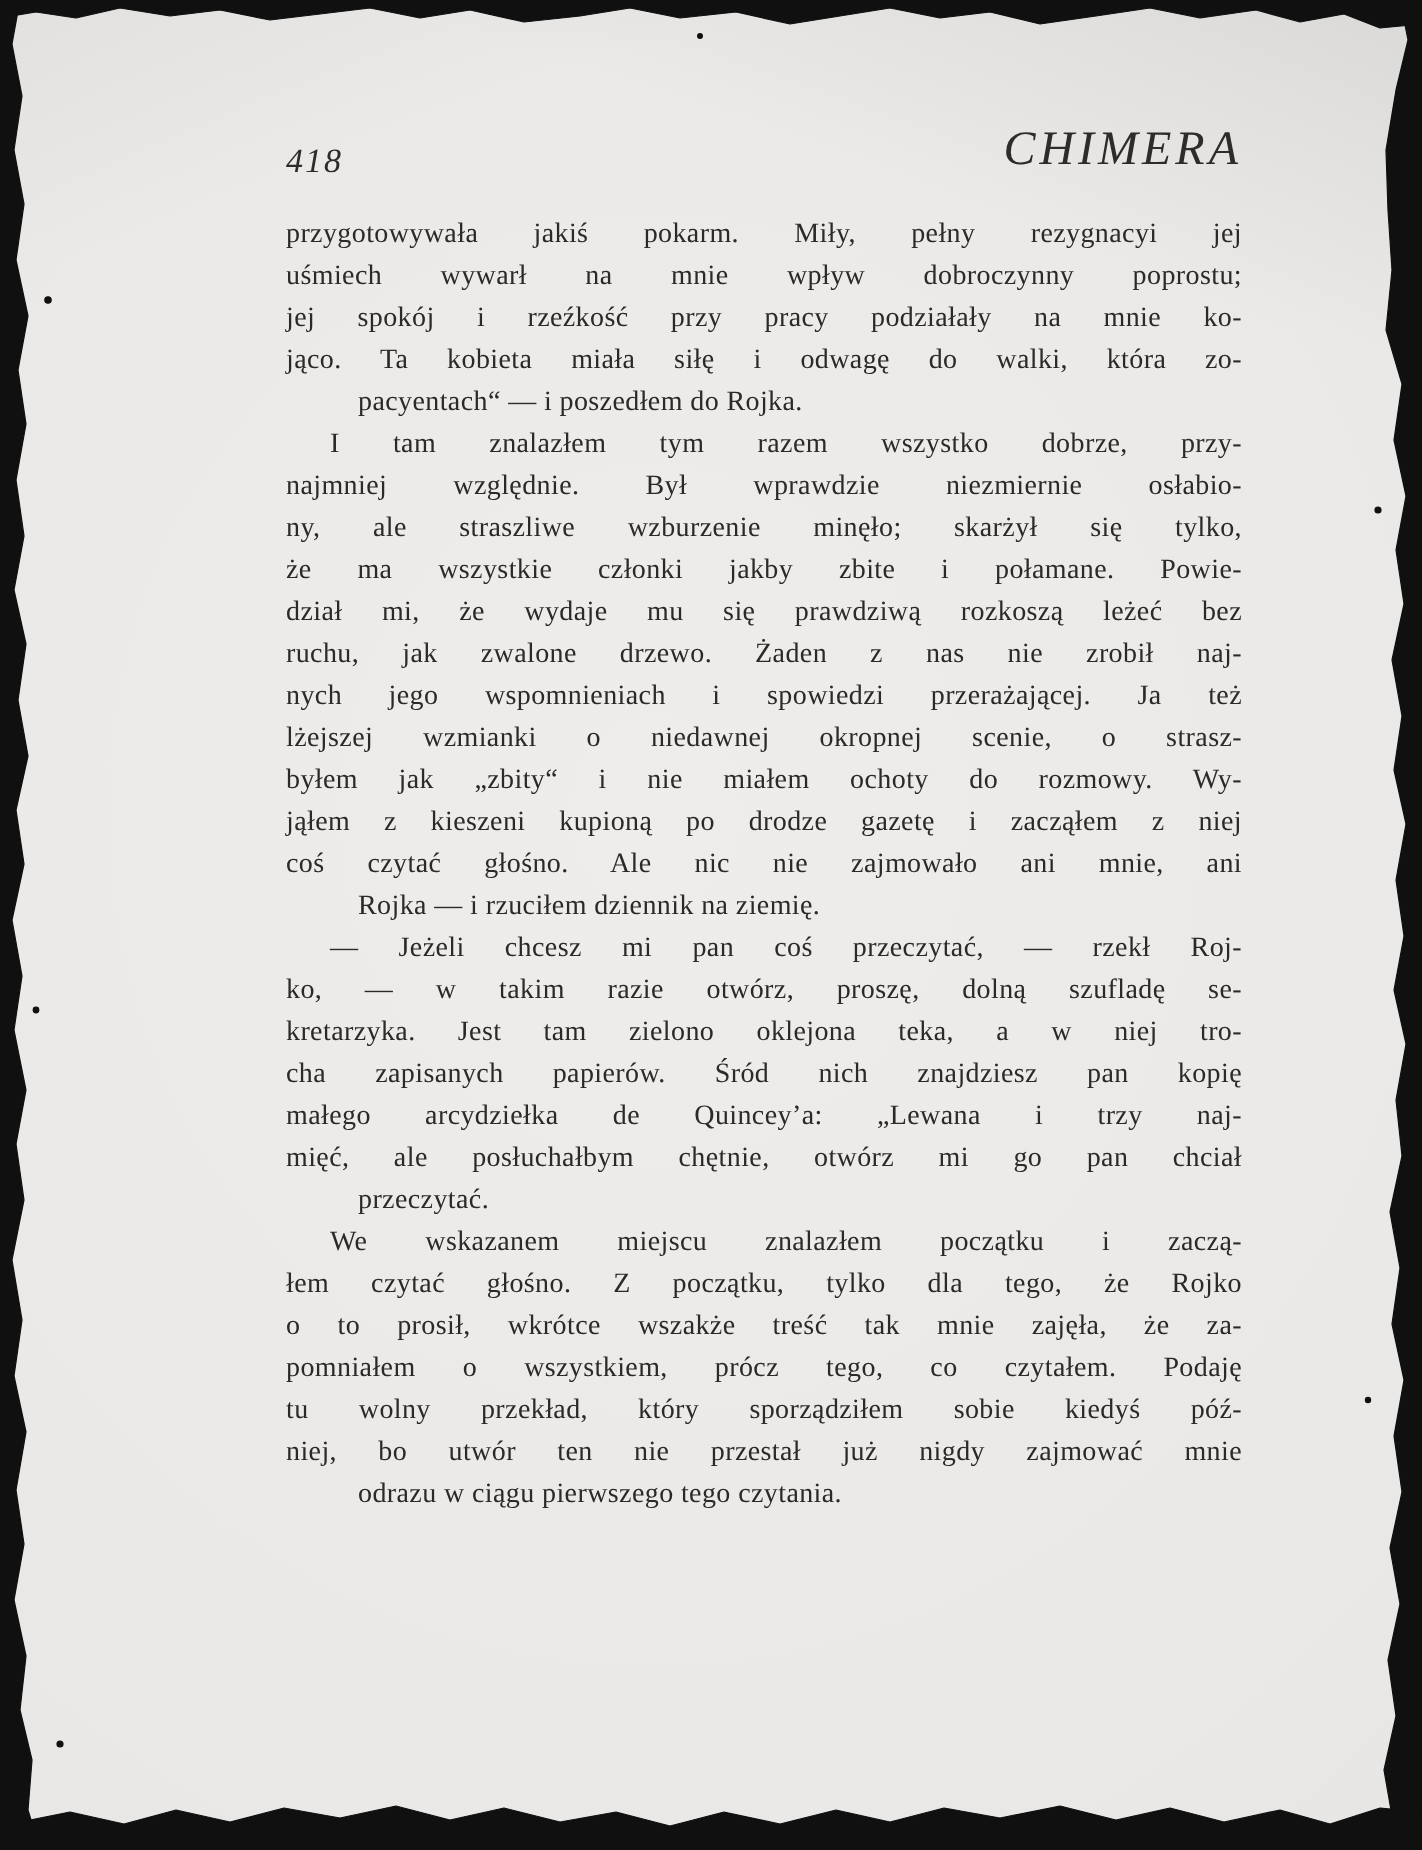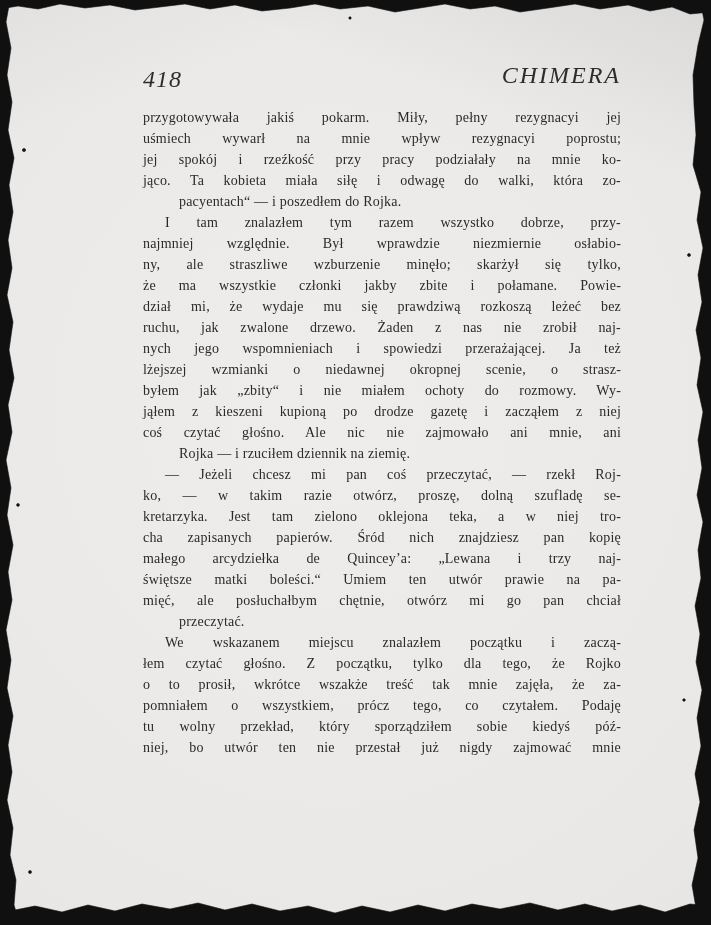--- a/index.html
+++ b/index.html
@@ -14,21 +14,21 @@
       linear-gradient(200deg, rgba(150,150,148,0.18), rgba(0,0,0,0) 16%),
       linear-gradient(160deg, rgba(160,160,158,0.10), rgba(0,0,0,0) 12%),
       radial-gradient(ellipse 130% 110% at 46% 44%, #eeedeb 0%, #e9e8e6 55%, #dfdedb 100%);
   }
   .scan-border{position:absolute;inset:0;pointer-events:none;}
   .header-row{
     position:absolute;left:143px;top:62px;width:478px;
     display:flex;justify-content:space-between;align-items:baseline;
   }
   .page-number{
-    font-style:italic;font-size:24px;color:#2e2c29;
+    font-style:italic;font-size:17px;color:#2e2c29;
     transform:translateY(4px);letter-spacing:1px;
   }
   .journal-title{
     font-style:italic;font-size:24px;color:#2e2c29;letter-spacing:2px;
   }
   .text-block{
     position:absolute;left:143px;top:107px;width:478px;color:#2b2a27;
   }
   .line{
     font-size:14px;line-height:21px;height:21px;
@@ -45,50 +45,50 @@
 
 <div class="paper"></div>
 
 <div class="header-row">
   <span class="page-number">418</span>
   <span class="journal-title">CHIMERA</span>
 </div>
 
 <div class="text-block">
     <div class="line">przygotowywała jakiś pokarm. Miły, pełny rezygnacyi jej</div>
-    <div class="line">uśmiech wywarł na mnie wpływ rezygnacyi poprostu;</div>
+    <div class="line">uśmiech wywarł na mnie wpływ dobroczynny poprostu;</div>
     <div class="line">jej spokój i rzeźkość przy pracy podziałały na mnie ko-</div>
     <div class="line">jąco. Ta kobieta miała siłę i odwagę do walki, która zo-</div>
     <div class="line par-end">pacyentach“ — i poszedłem do Rojka.</div>
     <div class="line indent">I tam znalazłem tym razem wszystko dobrze, przy-</div>
     <div class="line">najmniej względnie. Był wprawdzie niezmiernie osłabio-</div>
     <div class="line">ny, ale straszliwe wzburzenie minęło; skarżył się tylko,</div>
     <div class="line">że ma wszystkie członki jakby zbite i połamane. Powie-</div>
     <div class="line">dział mi, że wydaje mu się prawdziwą rozkoszą leżeć bez</div>
     <div class="line">ruchu, jak zwalone drzewo. Żaden z nas nie zrobił naj-</div>
     <div class="line">nych jego wspomnieniach i spowiedzi przerażającej. Ja też</div>
     <div class="line">lżejszej wzmianki o niedawnej okropnej scenie, o strasz-</div>
     <div class="line">byłem jak „zbity“ i nie miałem ochoty do rozmowy. Wy-</div>
     <div class="line">jąłem z kieszeni kupioną po drodze gazetę i zacząłem z niej</div>
     <div class="line">coś czytać głośno. Ale nic nie zajmowało ani mnie, ani</div>
     <div class="line par-end">Rojka — i rzuciłem dziennik na ziemię.</div>
     <div class="line indent">— Jeżeli chcesz mi pan coś przeczytać, — rzekł Roj-</div>
     <div class="line">ko, — w takim razie otwórz, proszę, dolną szufladę se-</div>
     <div class="line">kretarzyka. Jest tam zielono oklejona teka, a w niej tro-</div>
     <div class="line">cha zapisanych papierów. Śród nich znajdziesz pan kopię</div>
     <div class="line">małego arcydziełka de Quincey’a: „Lewana i trzy naj-</div>
-    <div class="line">świętsze matki boleści.“ Umiem ten utwór prawie na pa-</div>
     <div class="line">mięć, ale posłuchałbym chętnie, otwórz mi go pan chciał</div>
     <div class="line par-end">przeczytać.</div>
     <div class="line indent">We wskazanem miejscu znalazłem początku i zaczą-</div>
     <div class="line">łem czytać głośno. Z początku, tylko dla tego, że Rojko</div>
     <div class="line">o to prosił, wkrótce wszakże treść tak mnie zajęła, że za-</div>
     <div class="line">pomniałem o wszystkiem, prócz tego, co czytałem. Podaję</div>
     <div class="line">tu wolny przekład, który sporządziłem sobie kiedyś póź-</div>
     <div class="line">niej, bo utwór ten nie przestał już nigdy zajmować mnie</div>
+    <div class="line par-end">odrazu w ciągu pierwszego tego czytania.</div>
   </div>
 
 <svg class="scan-border" width="711" height="925" viewBox="0 0 711 925" xmlns="http://www.w3.org/2000/svg">
   <g fill="#101010" stroke="#101010" stroke-width="0.6" stroke-linejoin="round">
 
     <path d="M0,0 H711 V12 L690,14 L672,7 L650,11 L628,5 L600,9 L575,4 L548,8 L520,12 L495,6 L470,9 L445,4 L420,8 L395,12 L368,6 L340,9 L315,4 L290,8 L262,11 L235,5 L210,9 L185,4 L160,7 L135,10 L110,5 L85,8 L60,4 L38,9 L18,6 L0,9 Z"></path>
 
     <path d="M0,0 L10,0 L6,22 L11,48 L7,75 L12,102 L8,130 L14,158 L9,185 L13,212 L8,240 L12,268 L7,295 L13,322 L9,350 L14,378 L8,405 L12,432 L6,460 L11,488 L7,515 L13,545 L8,572 L12,600 L6,630 L11,660 L7,688 L13,716 L8,745 L12,772 L7,800 L13,828 L10,855 L16,880 L14,905 L20,925 L0,925 Z"></path>
 
     <path d="M711,0 L700,0 L704,20 L698,45 L693,75 L694,105 L696,135 L693,165 L701,192 L697,220 L703,248 L698,275 L702,302 L696,330 L701,358 L697,385 L703,412 L698,440 L702,468 L697,495 L703,522 L698,550 L701,578 L695,606 L700,634 L696,662 L702,690 L697,718 L701,746 L695,774 L700,802 L694,830 L698,858 L692,885 L696,908 L690,925 L711,925 Z"></path>

